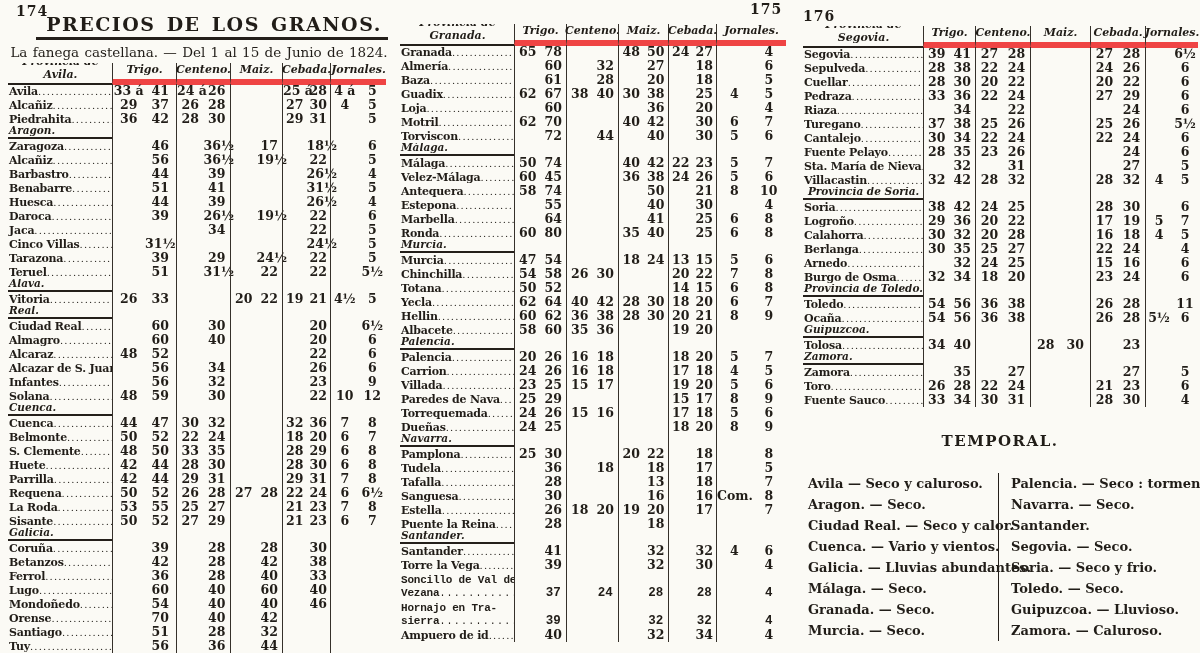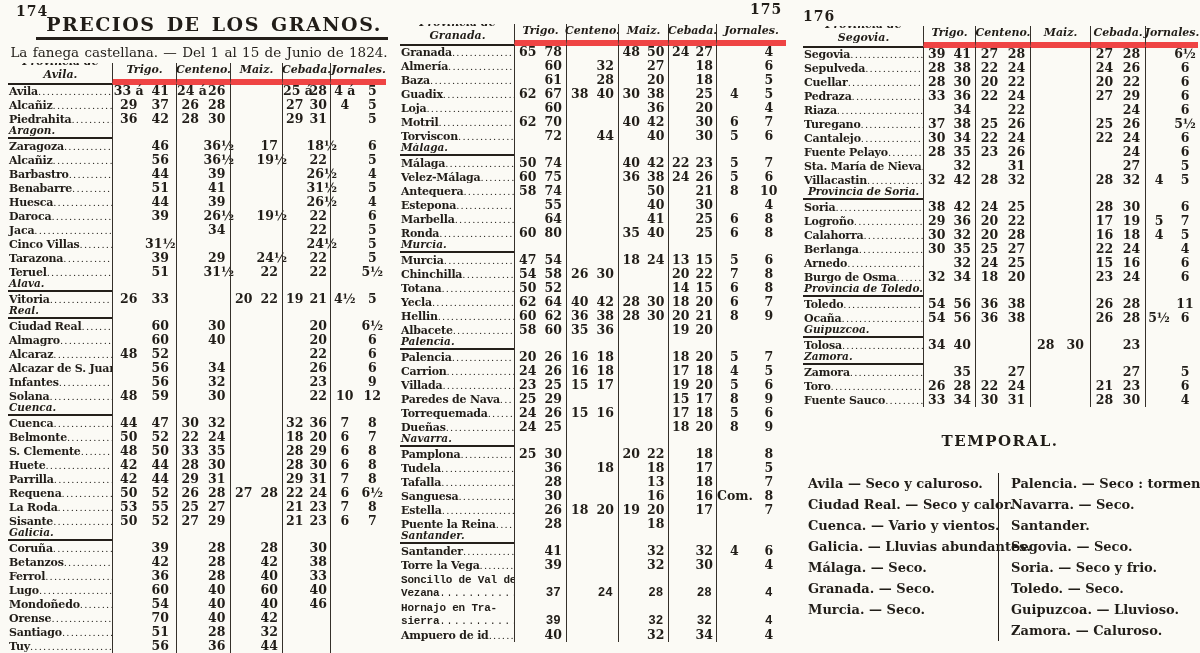--- a/index.html
+++ b/index.html
@@ -1358,21 +1358,21 @@
       </div>
       <div class="row">
         <div class="ncell">
           <div class="nline">
             <span class="nm">Velez-Málaga</span>
             <span class="lead"></span>
           </div>
         </div>
         <div class="vcell c0">
           <span class="v a">60</span>
-          <span class="v b">75</span>
+          <span class="v b">45</span>
         </div>
         <div class="vcell c1">
           <span class="v a"></span>
           <span class="v b"></span>
         </div>
         <div class="vcell c2">
           <span class="v a">36</span>
           <span class="v b">38</span>
         </div>
         <div class="vcell c3">
@@ -2839,20 +2839,21 @@
           <span class="v a"></span>
           <span class="v b">4</span>
         </div>
       </div>
     </div>
   <div class="temporal">
     <div class="temporal-title">TEMPORAL.</div>
     <div class="temporal-cols">
       <div class="tcol tleft">
           <div class="titem">Avila — Seco y caluroso.</div>
+          <div class="titem">Aragon. — Seco.</div>
           <div class="titem">Ciudad Real. — Seco y calor.</div>
           <div class="titem">Cuenca. — Vario y vientos.</div>
           <div class="titem">Galicia. — Lluvias abundantes.</div>
           <div class="titem">Málaga. — Seco.</div>
           <div class="titem">Granada. — Seco.</div>
           <div class="titem">Murcia. — Seco.</div>
         </div>
       <div class="tcol tright">
           <div class="titem">Palencia. — Seco : tormentoso.</div>
           <div class="titem">Navarra. — Seco.</div>

